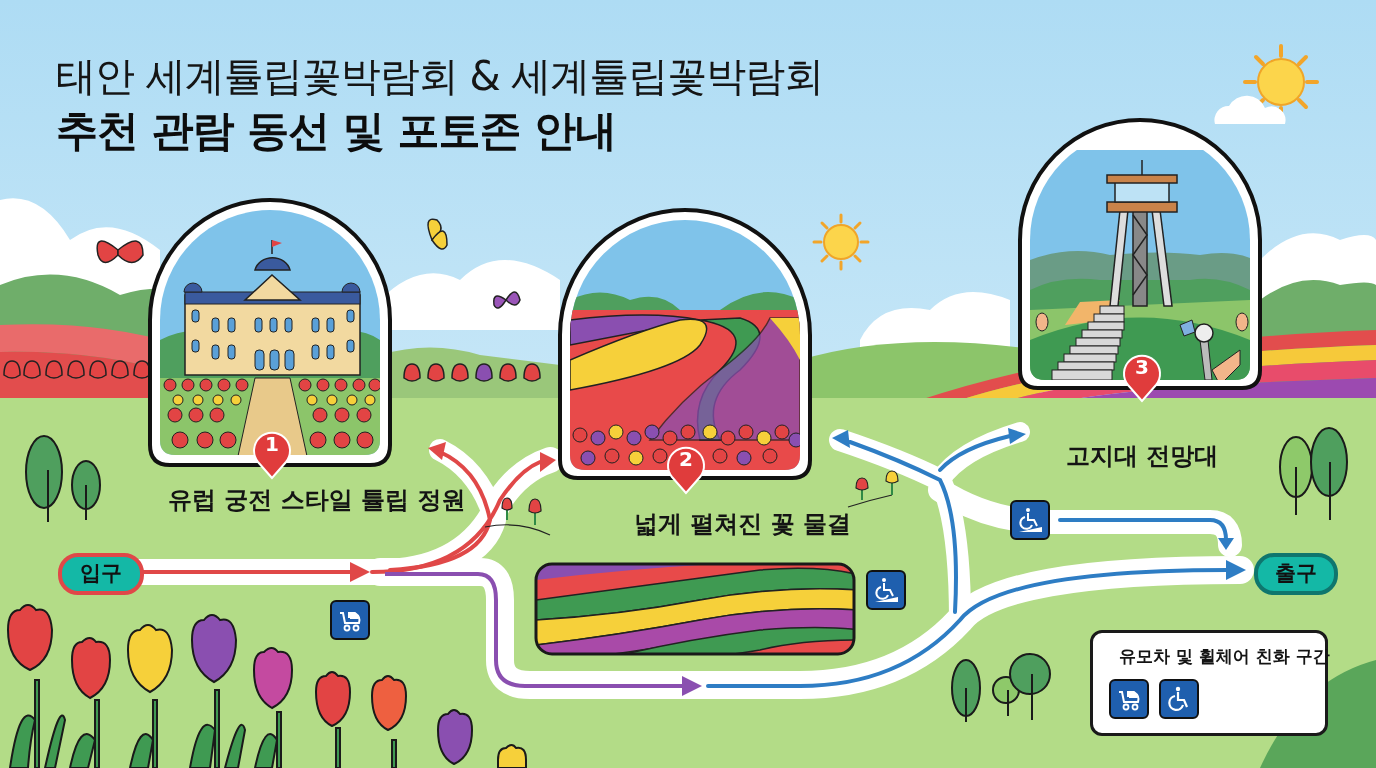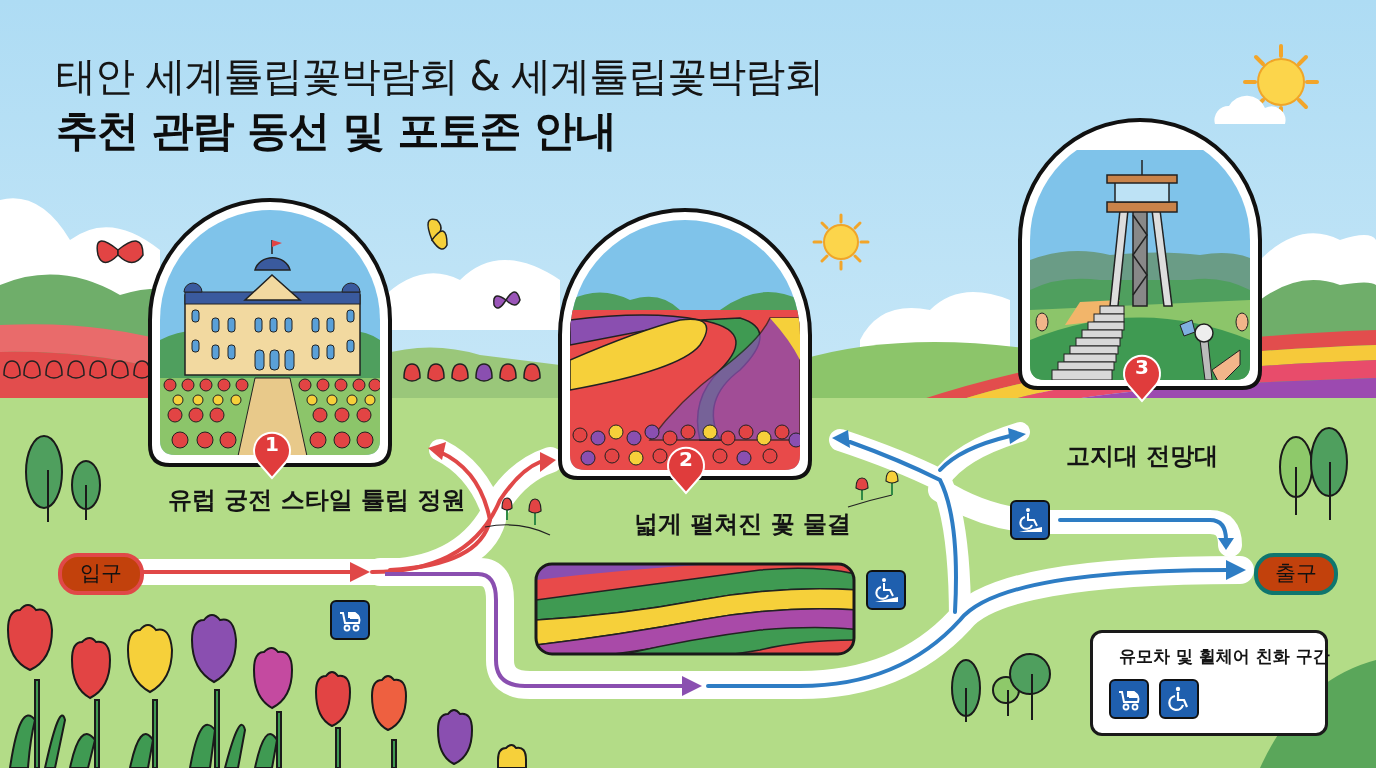--- a/index.html
+++ b/index.html
@@ -6,22 +6,22 @@
   body { width: 1376px; height: 768px; overflow: hidden; position: relative;
          font-family: "DejaVu Sans", "Liberation Sans", sans-serif; }
   .scene { position: absolute; inset: 0; width: 1376px; height: 768px; }
   .title-block { position: absolute; left: 56px; top: 50px; z-index: 5; }
   .title-1 { font-size: 40px; font-weight: normal; color: #151515; letter-spacing: -1px; line-height: 52px; }
   .title-2 { font-size: 42px; font-weight: bold; color: #0d0d0d; letter-spacing: -1px; line-height: 58px; }
   .label { position: absolute; z-index: 6; font-weight: bold; color: #141414; white-space: nowrap; }
   .lbl-1 { left: 136px; top: 484px; font-size: 24px; margin-left: 32px; }
   .lbl-2 { left: 606px; top: 508px; font-size: 24px; margin-left: 28px; }
   .lbl-3 { left: 1066px; top: 420px; font-size: 24px; margin-top: 20px; }
-  .pill { position: absolute; z-index: 6; background: #c2410c; border-radius: 20px;
-          font-weight: normal; font-size: 21px; color: #111; text-align: center;
+  .pill { position: absolute; z-index: 6; background: #14b8a6; border-radius: 20px;
+          font-weight: bold; font-size: 21px; color: #111; text-align: center;
           line-height: 32px; height: 34px; }
   .pill-entry { left: 58px; top: 553px; width: 78px; border: 4px solid #e04848; }
   .pill-exit { left: 1254px; top: 553px; width: 76px; border: 4px solid #0f766e; }
   .legend { position: absolute; left: 1090px; top: 630px; width: 232px; height: 100px;
             background: #fff; border: 3px solid #1a1a1a; border-radius: 12px; z-index: 6; }
   .legend-title { position: absolute; left: 26px; top: 12px; font-size: 17px; font-weight: bold; color: #141414; white-space: nowrap; }
   .legend-icons { position: absolute; left: 16px; top: 46px; display: flex; gap: 10px; }
   .badge { width: 36px; height: 36px; background: #1f5fae; border: 2px solid #111; border-radius: 6px;
            display: flex; align-items: center; justify-content: center; }
   .map-badge { position: absolute; z-index: 6; }

